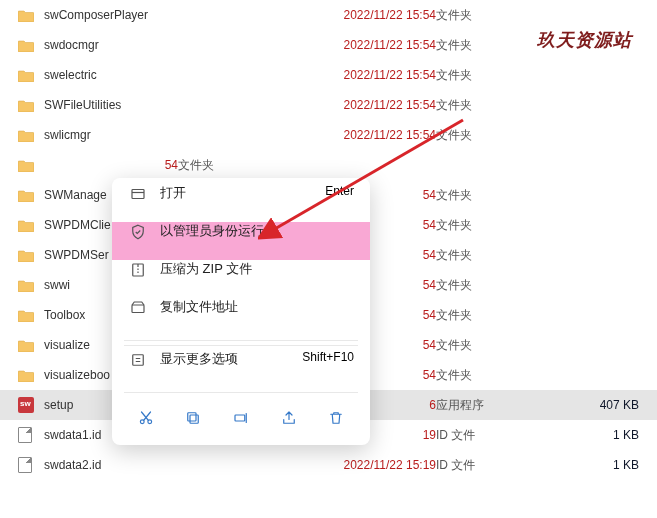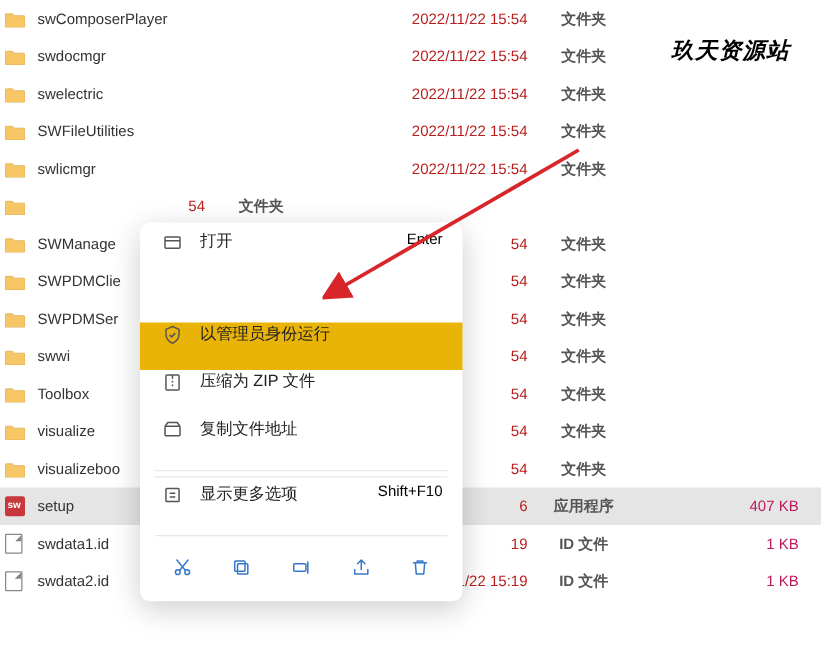--- a/index.html
+++ b/index.html
@@ -1,33 +1,33 @@
 <!DOCTYPE html>
 <html><head>
   <meta charset="utf-8">
   <style>
     * { margin: 0; padding: 0; box-sizing: border-box; font-family: "Microsoft YaHei", "Segoe UI", sans-serif; }
     body { width: 657px; height: 518px; background: #fff; position: relative; overflow: hidden; }
     .file-list { width: 100%; }
-    .file-row { display: flex; align-items: center; height: 30px; padding-left: 4px; font-size: 12px; color: #333; }
+    .file-row { display: flex; align-items: center; height: 30px; padding-left: 18px; font-size: 12px; color: #333; }
     .file-row.selected { background: #e5e5e5; }
     .icon-cell { width: 20px; display: flex; align-items: center; }
     .name-cell { width: 258px; padding-left: 6px; }
     .date-cell { width: 140px; text-align: right; color: #b91c1c; }
-    .type-cell { width: 90px; text-align: center; color: #555; font-weight: bold; }
-    .size-cell { flex: 1; text-align: right; padding-right: 18px; color: #be185d; }
+    .type-cell { width: 90px; text-align: left; color: #555; }
+    .size-cell { flex: 1; text-align: right; padding-right: 18px; color: #0f172a; }
     .folder-icon { width: 16px; height: 13px; display: inline-block; }
     .exe-icon { width: 16px; height: 16px; background: #c8373c; border-radius: 2px; display: inline-block; position: relative; }
     .exe-icon::after { content: "sw"; color: #fff; font-size: 8px; position: absolute; top: 2px; left: 2px; font-weight: bold; }
     .file-icon { width: 14px; height: 16px; border: 1px solid #888; border-radius: 1px; background: #fff; display: inline-block; position: relative; }
     .file-icon::after { content: ""; position: absolute; top: 0; right: 0; width: 5px; height: 5px; background: linear-gradient(135deg, transparent 48%, #888 50%); }
-    .watermark { position: absolute; top: 28px; right: 25px; color: #000000; font-size: 18px; font-weight: 900; font-style: italic; letter-spacing: 1px; }
+    .watermark { position: absolute; top: 28px; right: 25px; color: #7f1d1d; font-size: 18px; font-weight: 900; font-style: italic; letter-spacing: 1px; }
     .context-menu { position: absolute; top: 178px; left: 112px; width: 258px; background: #fff; border-radius: 8px; box-shadow: 0 6px 24px rgba(0,0,0,0.2); padding: 6px 0; z-index: 10; }
     .menu-item { display: flex; height: 38px; padding: 0 16px; font-size: 13px; color: #222; cursor: pointer; }
-    .menu-item:hover, .menu-item.hover { background: #eab308; margin-top: 36px; }
+    .menu-item:hover, .menu-item.hover { background: #f9a8d4; }
     .menu-icon { width: 20px; height: 20px; margin-right: 12px; display: flex; align-items: center; justify-content: center; color: #555; }
     .menu-label { flex: 1; }
     .menu-shortcut { color: #000000; font-size: 12px; }
     .menu-sep { height: 1px; background: #e8e8e8; margin: 4px 12px; }
     .menu-actions { display: flex; justify-content: space-around; align-items: center; height: 42px; padding: 0 10px; }
     .action-btn { width: 34px; height: 34px; display: flex; align-items: center; justify-content: center; border-radius: 4px; cursor: pointer; color: #3478c8; }
     .winrar-icon { width: 16px; height: 16px; background: linear-gradient(180deg, #4a7bb8 45%, #8b5a3c 45%); border-radius: 1px; }
     .arrow-svg { position: absolute; top: 112px; left: 258px; width: 215px; height: 130px; z-index: 20; pointer-events: none; }
   </style>
 </head>

